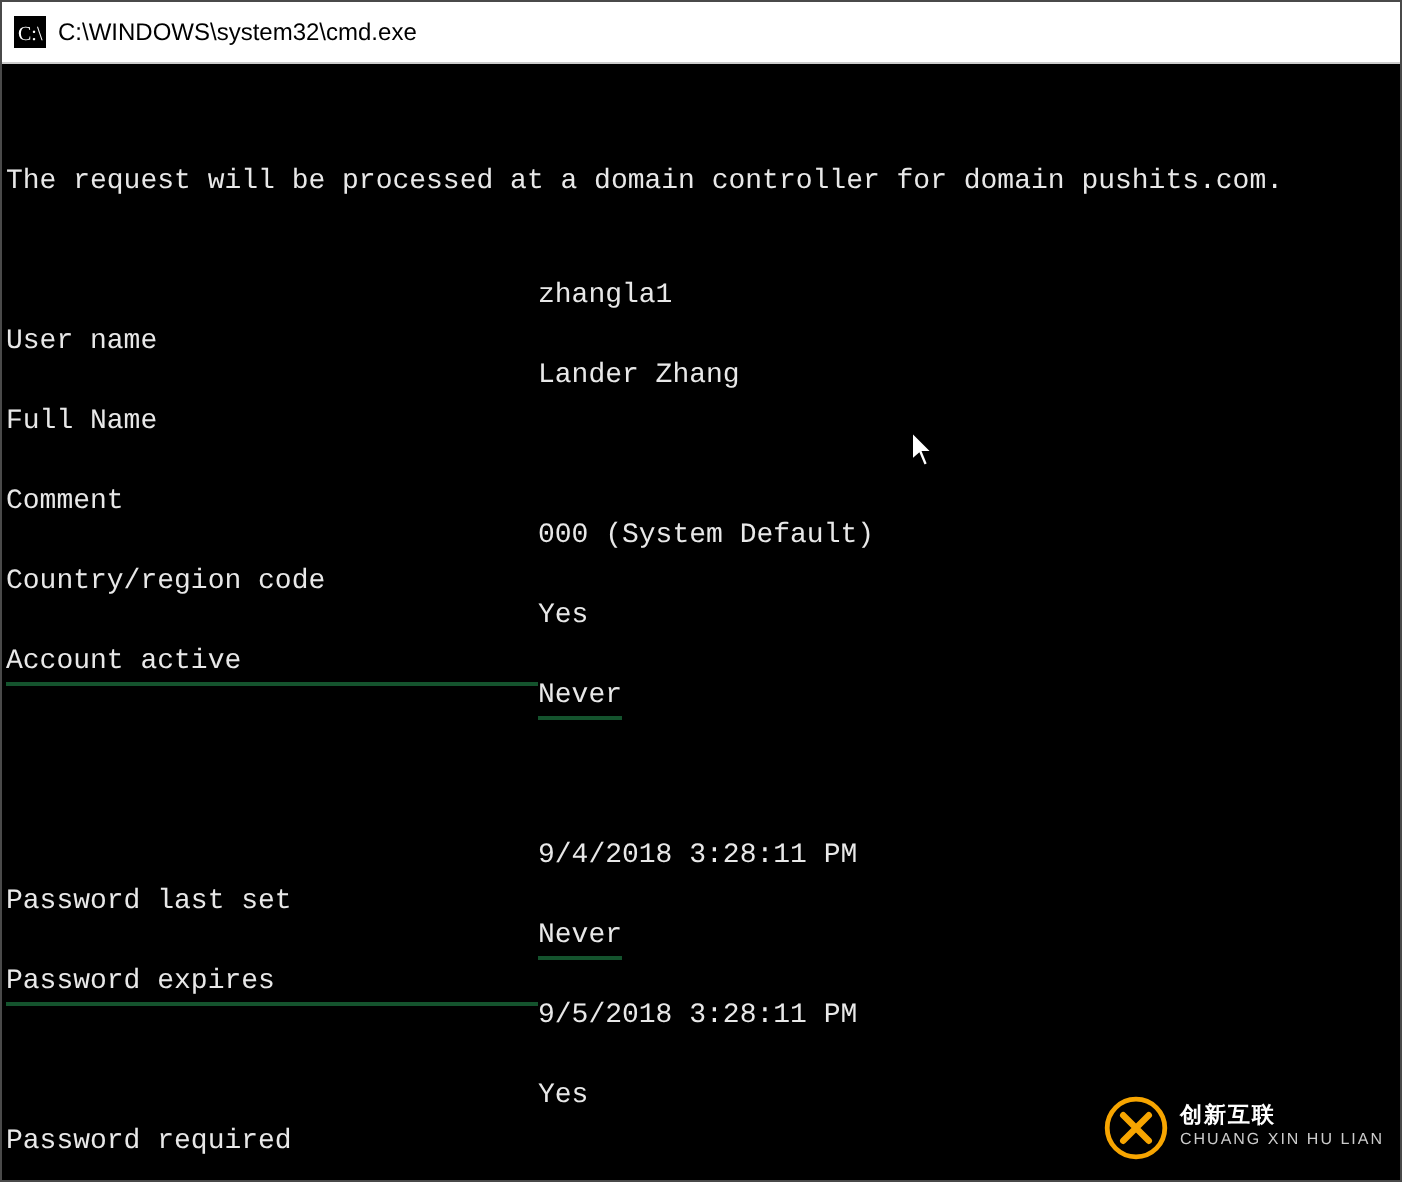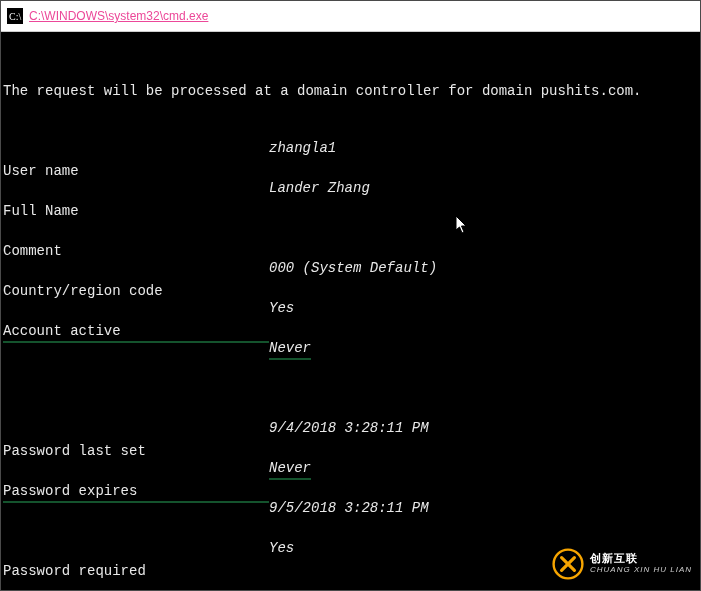--- a/index.html
+++ b/index.html
@@ -1,29 +1,29 @@
 <!DOCTYPE html>
 <html><head>
 <meta charset="utf-8">
 <style>
   html,body{margin:0;padding:0;background:#fff;font-family:Arial,sans-serif;}
   .window{width:701px;height:591px;background:#000;border:1px solid #4a4a4a;box-sizing:border-box;position:relative;overflow:hidden;}
   .titlebar{height:30px;background:#fff;display:flex;align-items:center;padding:0 6px;border-bottom:1px solid #ccc;}
   .titlebar .icon{width:16px;height:16px;margin-right:6px;display:flex;align-items:center;justify-content:center;}
-  .titlebar .title{font-size:12px;color:#ec4899;text-decoration:underline;}
+  .titlebar .title{font-size:12px;color:#000000;}
   .term{font-family:Consolas,"Courier New",monospace;font-size:14px;line-height:20px;color:#e8e8e8;padding:6px 2px 0 2px;white-space:pre;position:relative;}
   .row{position:relative;height:20px;}
   .lbl{position:absolute;left:0;margin-top:23px;}
-  .val{position:absolute;left:266px;font-style:italic;}
+  .val{position:absolute;left:266px;}
   .underline-red{border-bottom:2px solid #14532d;}
   .cursor{position:absolute;left:404px;top:163px;pointer-events:none;}
   .watermark{position:absolute;right:8px;bottom:10px;display:flex;align-items:center;gap:6px;margin-top:20px;}
   .watermark svg{width:32px;height:32px;}
   .watermark-text{display:flex;flex-direction:column;color:#fff;font-size:11px;line-height:12px;font-weight:bold;letter-spacing:1px;}
-  .watermark-sub{font-size:8px;font-weight:normal;color:#ccc;letter-spacing:1px;font-style:italic;}
+  .watermark-sub{font-size:8px;font-weight:normal;color:#ccc;letter-spacing:1px;}
 </style>
 </head>
 <body>
 
 <div class="window">
   <div class="titlebar">
     <span class="icon">
       <svg viewBox="0 0 16 16">
           <rect x="0" y="0" width="16" height="16" fill="#000"></rect>
           <text x="2" y="12" font-size="10" fill="#fff" font-family="Consolas">C:\</text>

